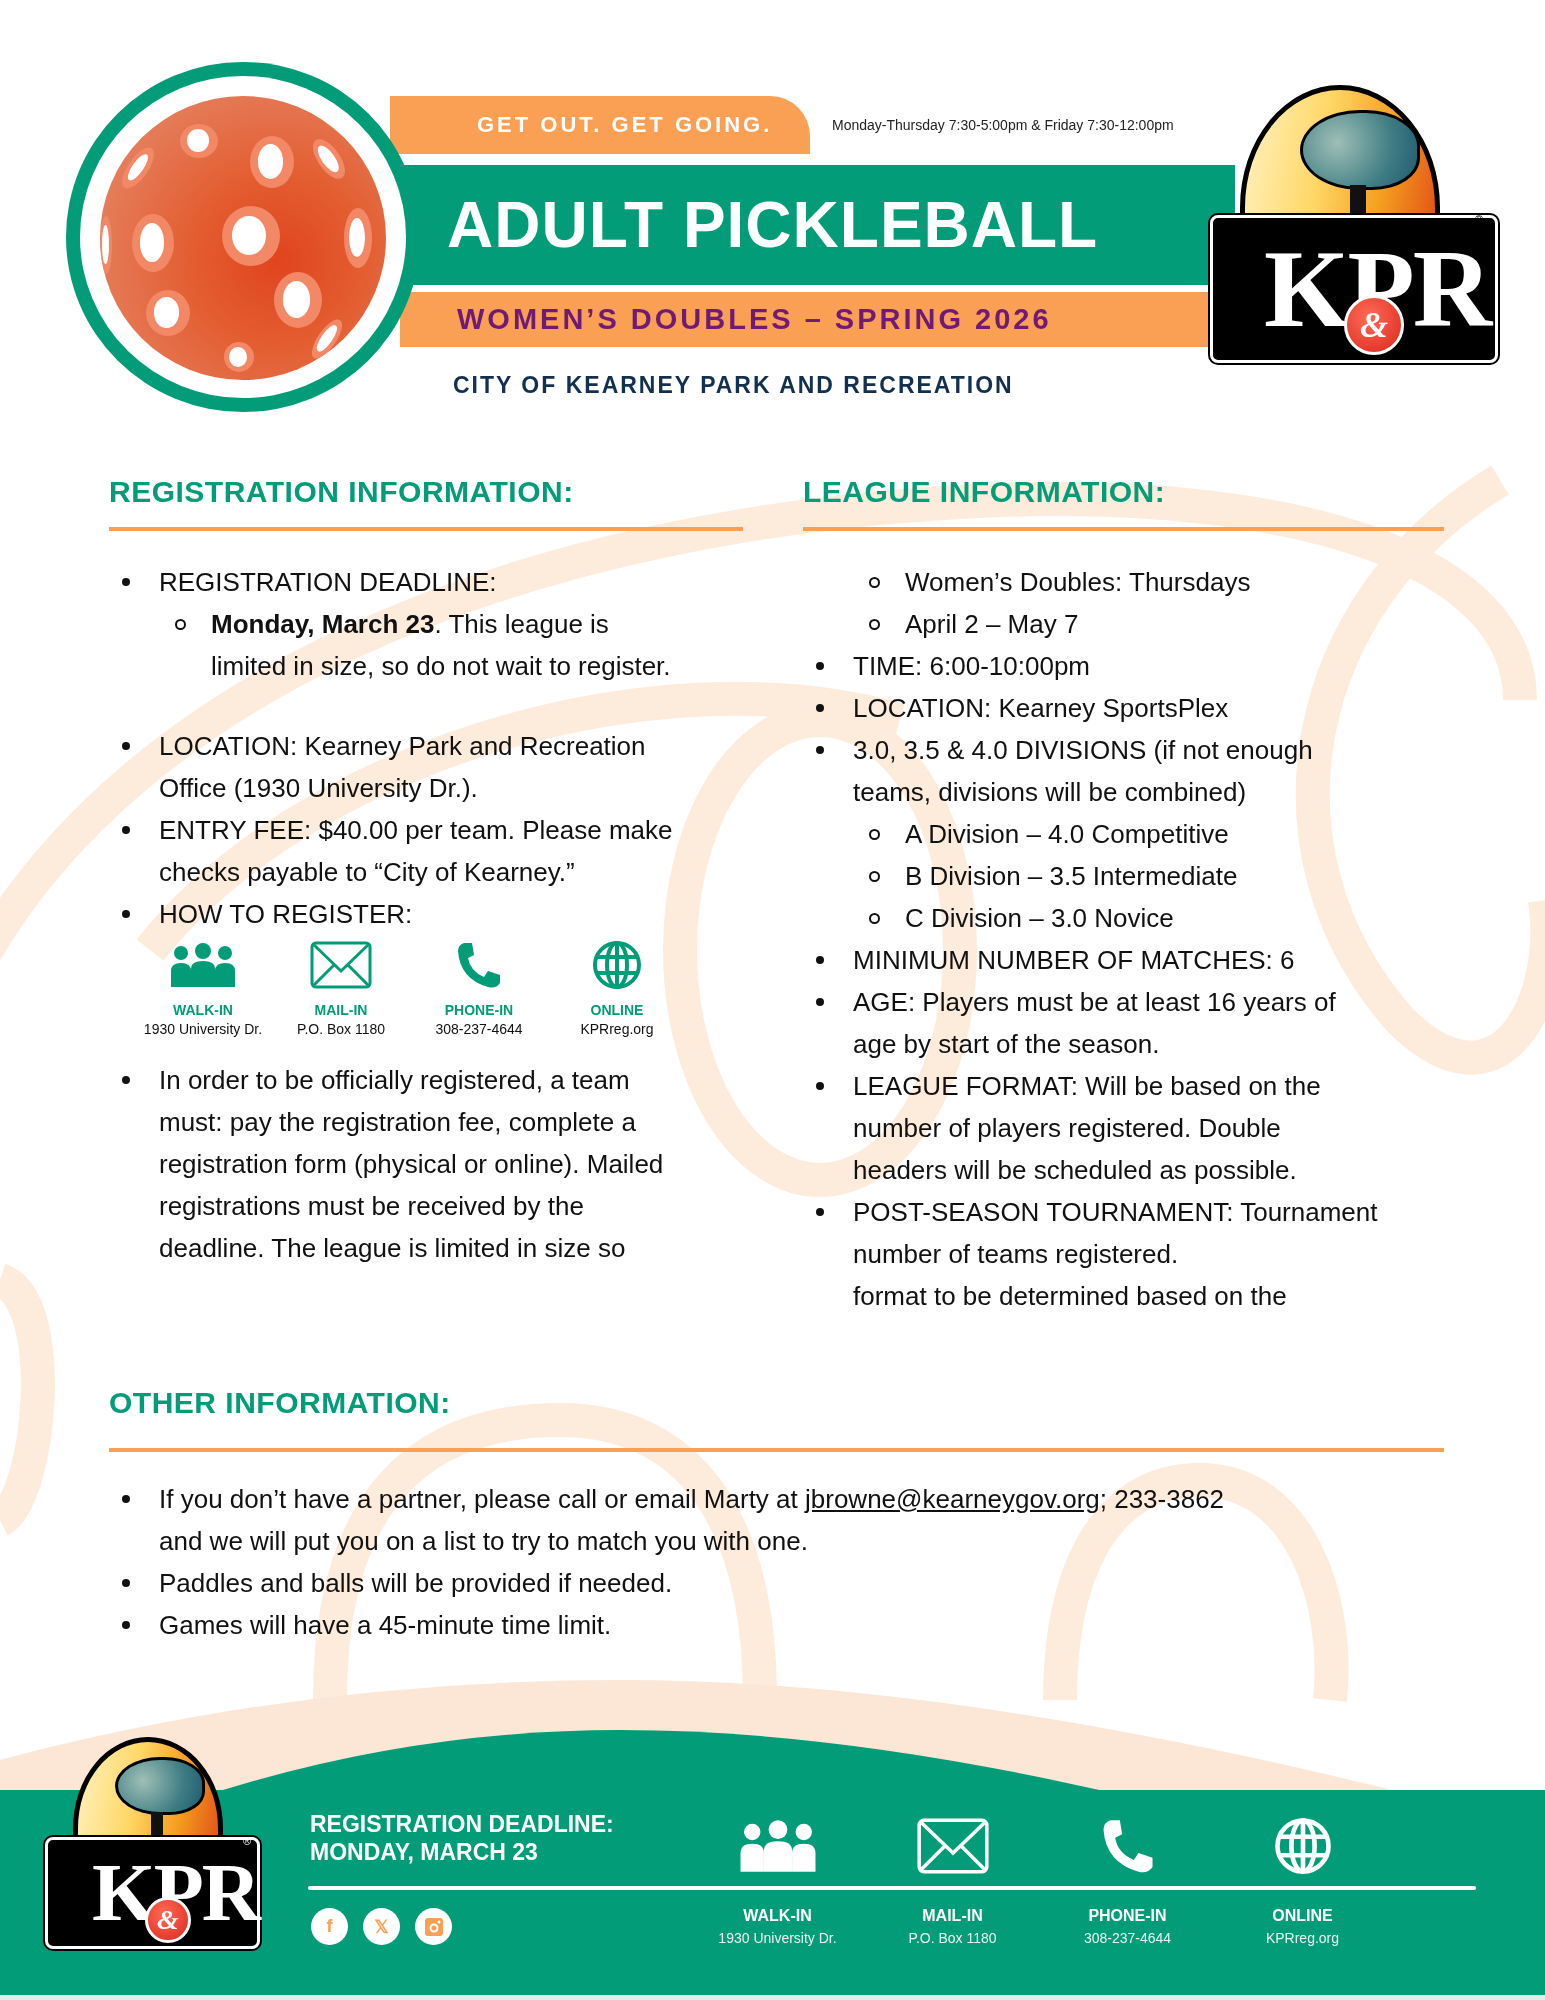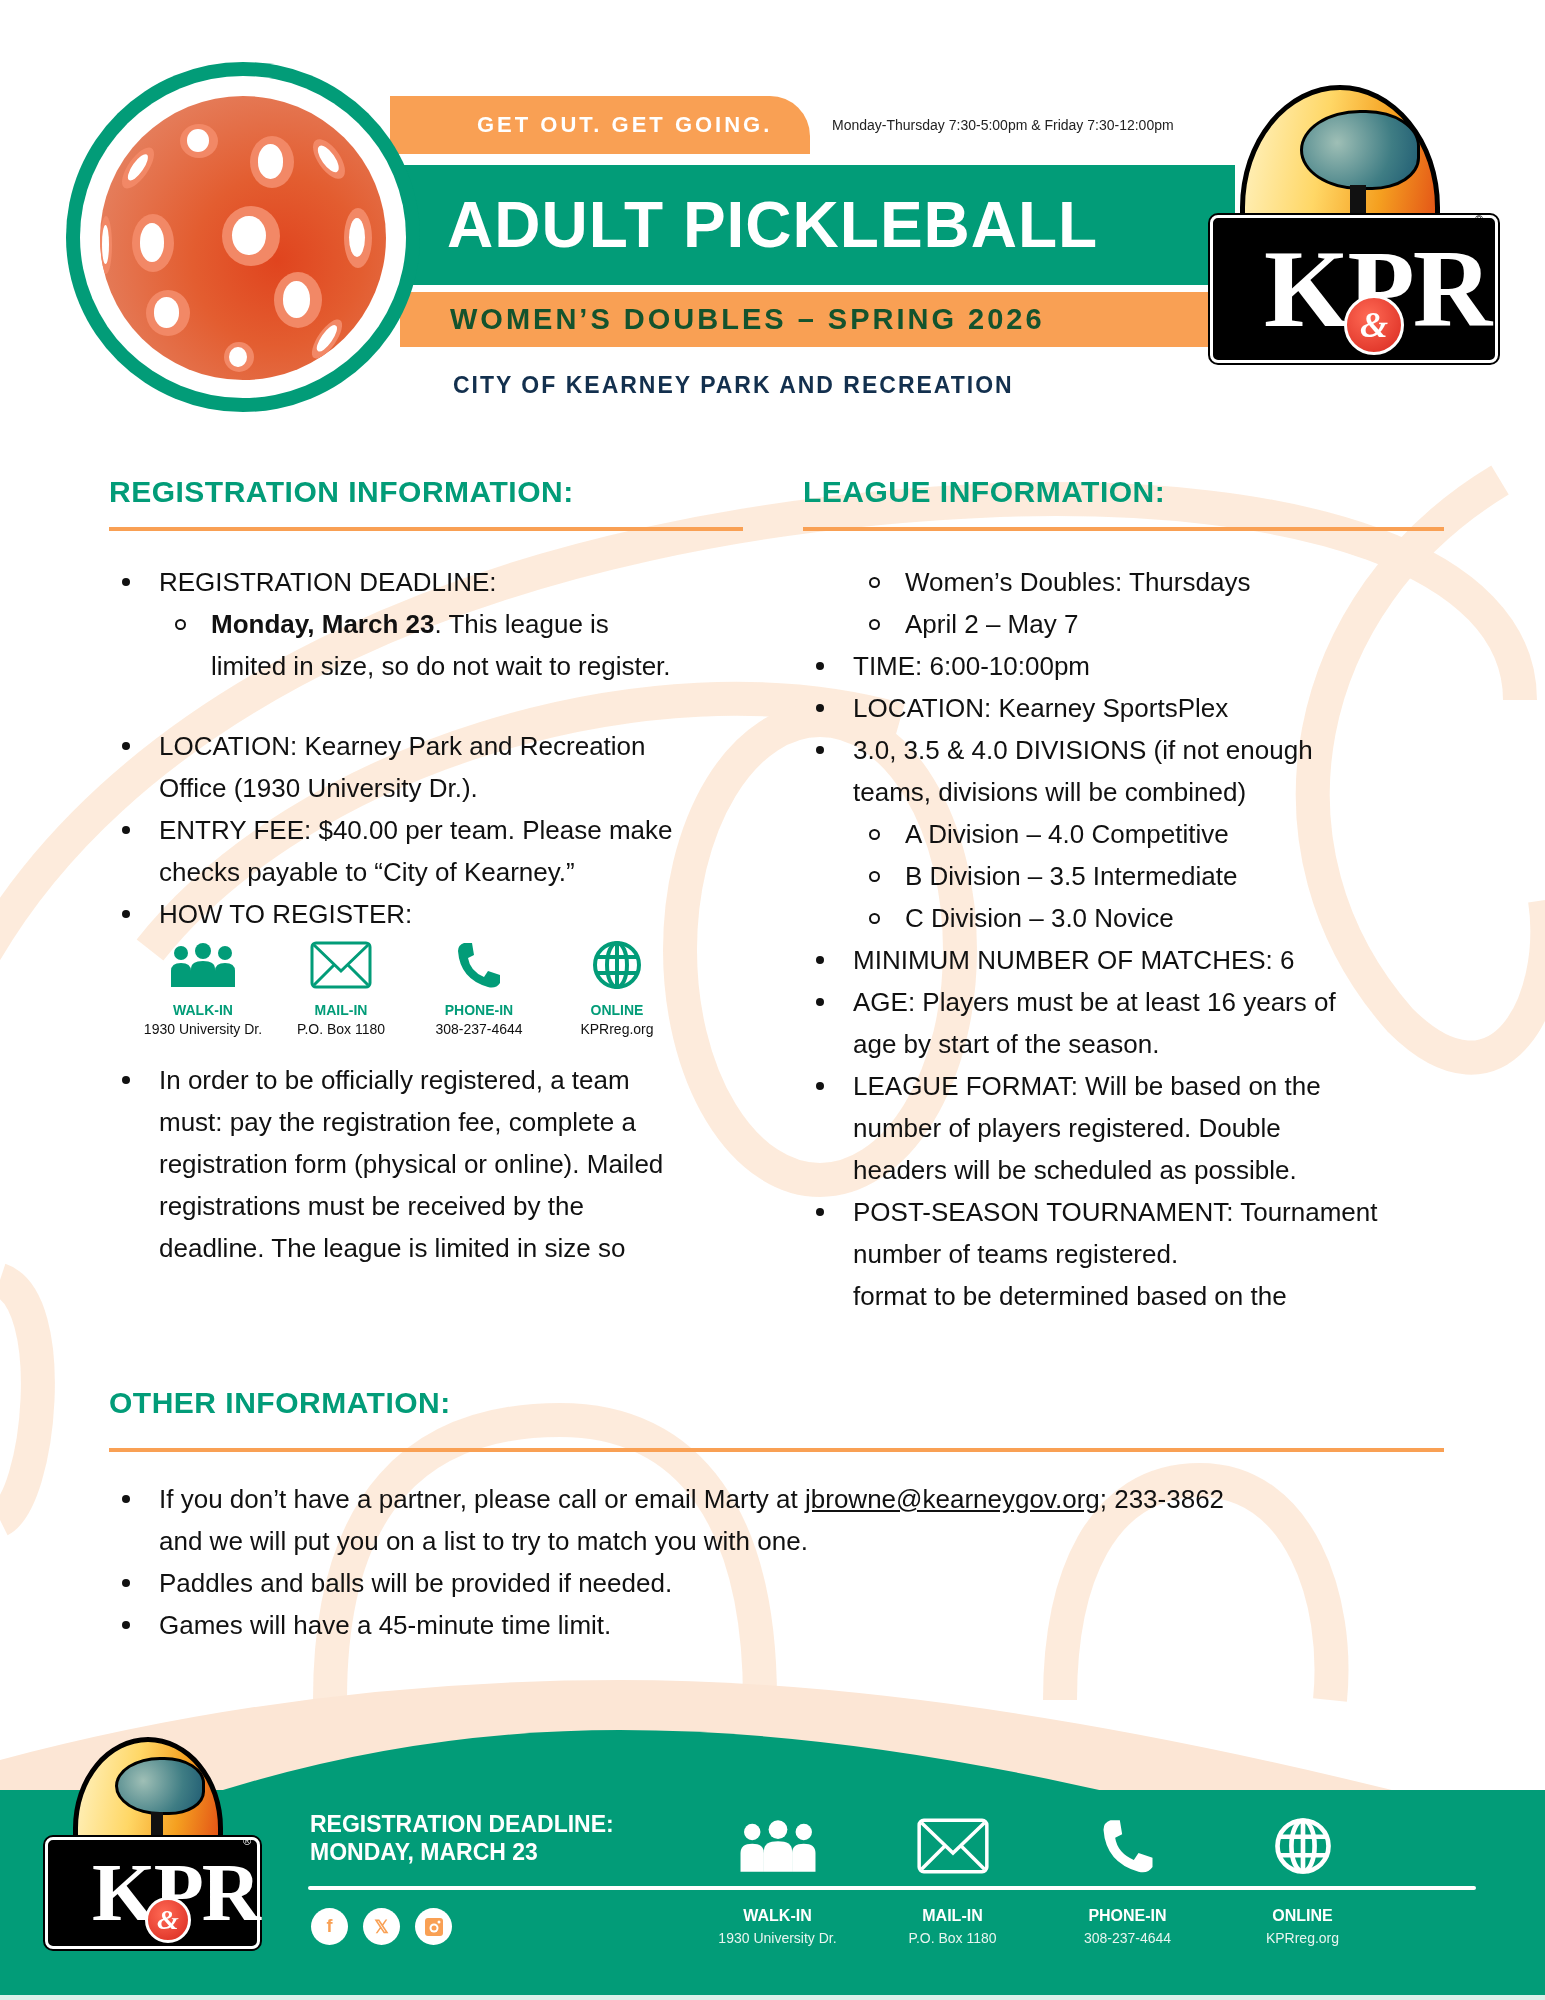--- a/index.html
+++ b/index.html
@@ -17,21 +17,21 @@
   .hole { position: absolute; border-radius: 50%; background: #f28866; }
   .hole::after { content: ""; position: absolute; left: 18%; top: 16%; width: 58%; height: 66%; border-radius: 50%; background: #fff; }
 
   .band-tag { position: absolute; left: 390px; top: 96px; width: 420px; height: 58px; background: #f9a054; border-radius: 0 40px 0 0; display: flex; align-items: center; padding-left: 87px; }
   .band-tag span { color: #fff; font-weight: bold; font-size: 22px; letter-spacing: 3px; }
   .hours { position: absolute; left: 832px; top: 117px; font-size: 14px; color: #222; }
 
   .band-green { position: absolute; left: 395px; top: 165px; width: 840px; height: 120px; background: #029c78; display: flex; align-items: center; padding-left: 52px; }
   .band-green span { color: #fff; font-weight: bold; font-size: 64px; letter-spacing: 1px; }
   .band-orange { position: absolute; left: 400px; top: 292px; width: 810px; height: 55px; background: #f9a054; display: flex; align-items: center; padding-left: 50px; }
-  .band-orange span { color: #14532d; font-weight: bold; font-size: 29px; letter-spacing: 3px; }
+  .band-orange span { color: #701a75; font-weight: bold; font-size: 29px; letter-spacing: 3px; margin-left: 7px; }
   .city { position: absolute; left: 453px; top: 372px; font-weight: bold; font-size: 23px; color: #13304e; letter-spacing: 2px; }
 
   
   .kpr-logo { position: absolute; }
   .kpr-arch { position: absolute; border-radius: 50% 50% 0 0 / 70% 70% 0 0; border: 5px solid #000;
               background: linear-gradient(100deg, #fff3c4 0%, #ffd766 40%, #f5a020 70%, #e24e16 100%); overflow: hidden; }
   .kpr-tree { position: absolute; border-radius: 50% 45% 40% 50%; background: radial-gradient(circle at 30% 40%, #9fbfb6, #3f7d84 60%, #1e5a72); border: 3px solid #000; }
   .kpr-trunk { position: absolute; background: #111; }
   .kpr-box { position: absolute; background: #000; border-radius: 8px; border: 3px solid #fff; box-shadow: 0 0 0 2px #000; display: flex; align-items: center; justify-content: center; padding-left: 46px; }
   .kpr-box span { color: #fff; font-family: "Liberation Serif", serif; font-weight: bold; letter-spacing: -2px; }

